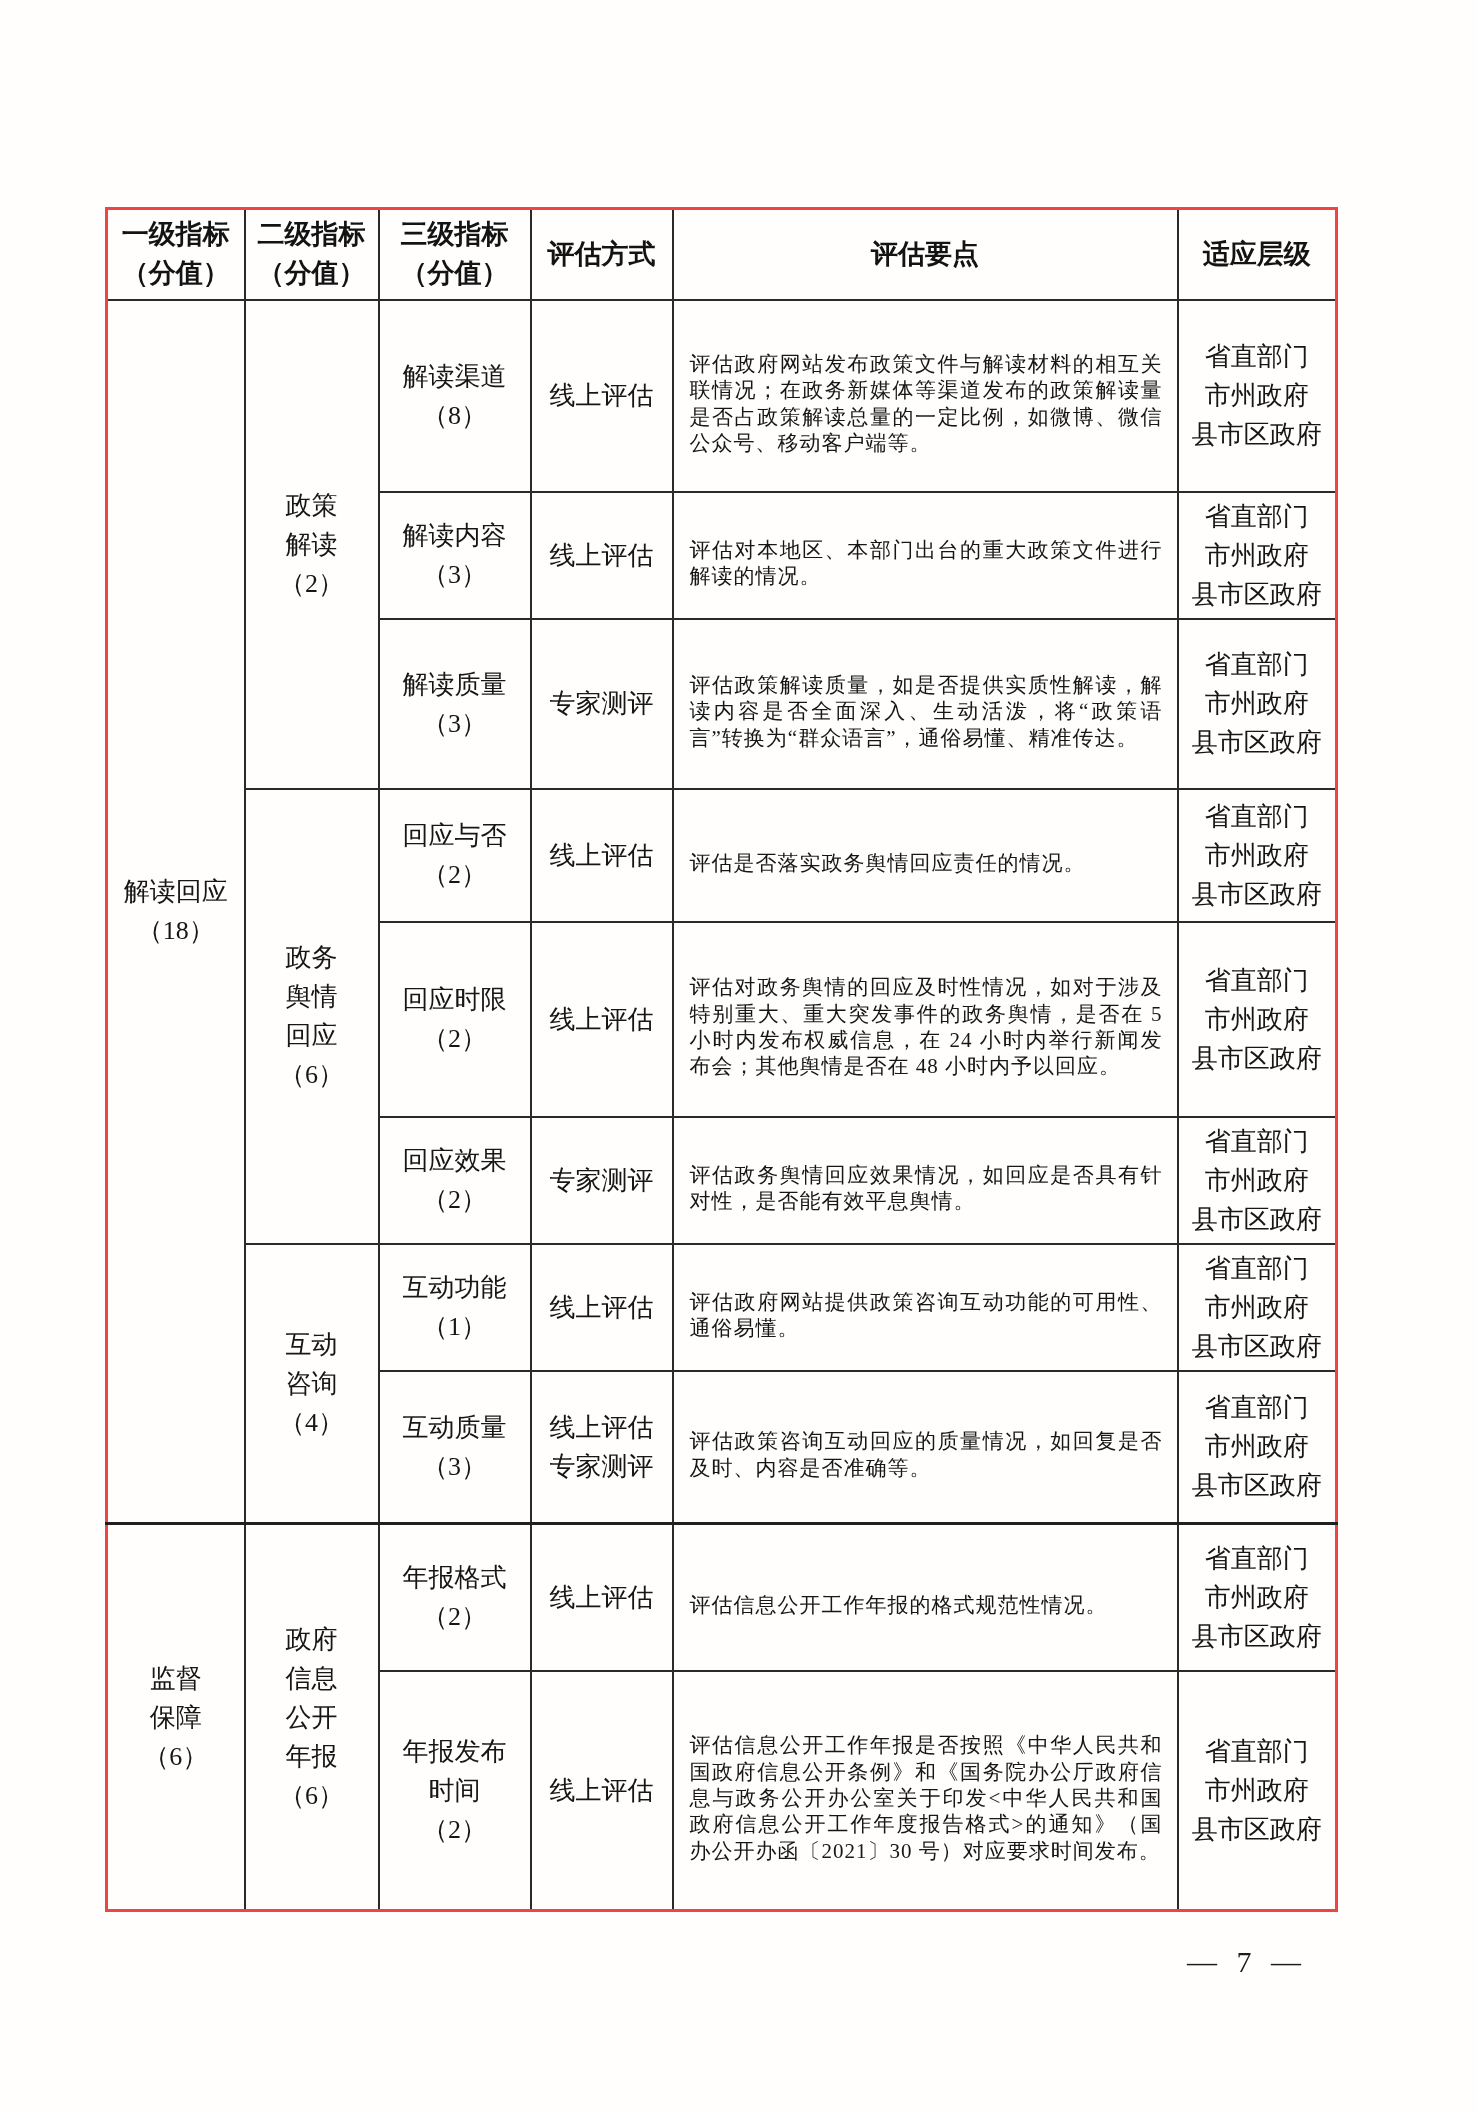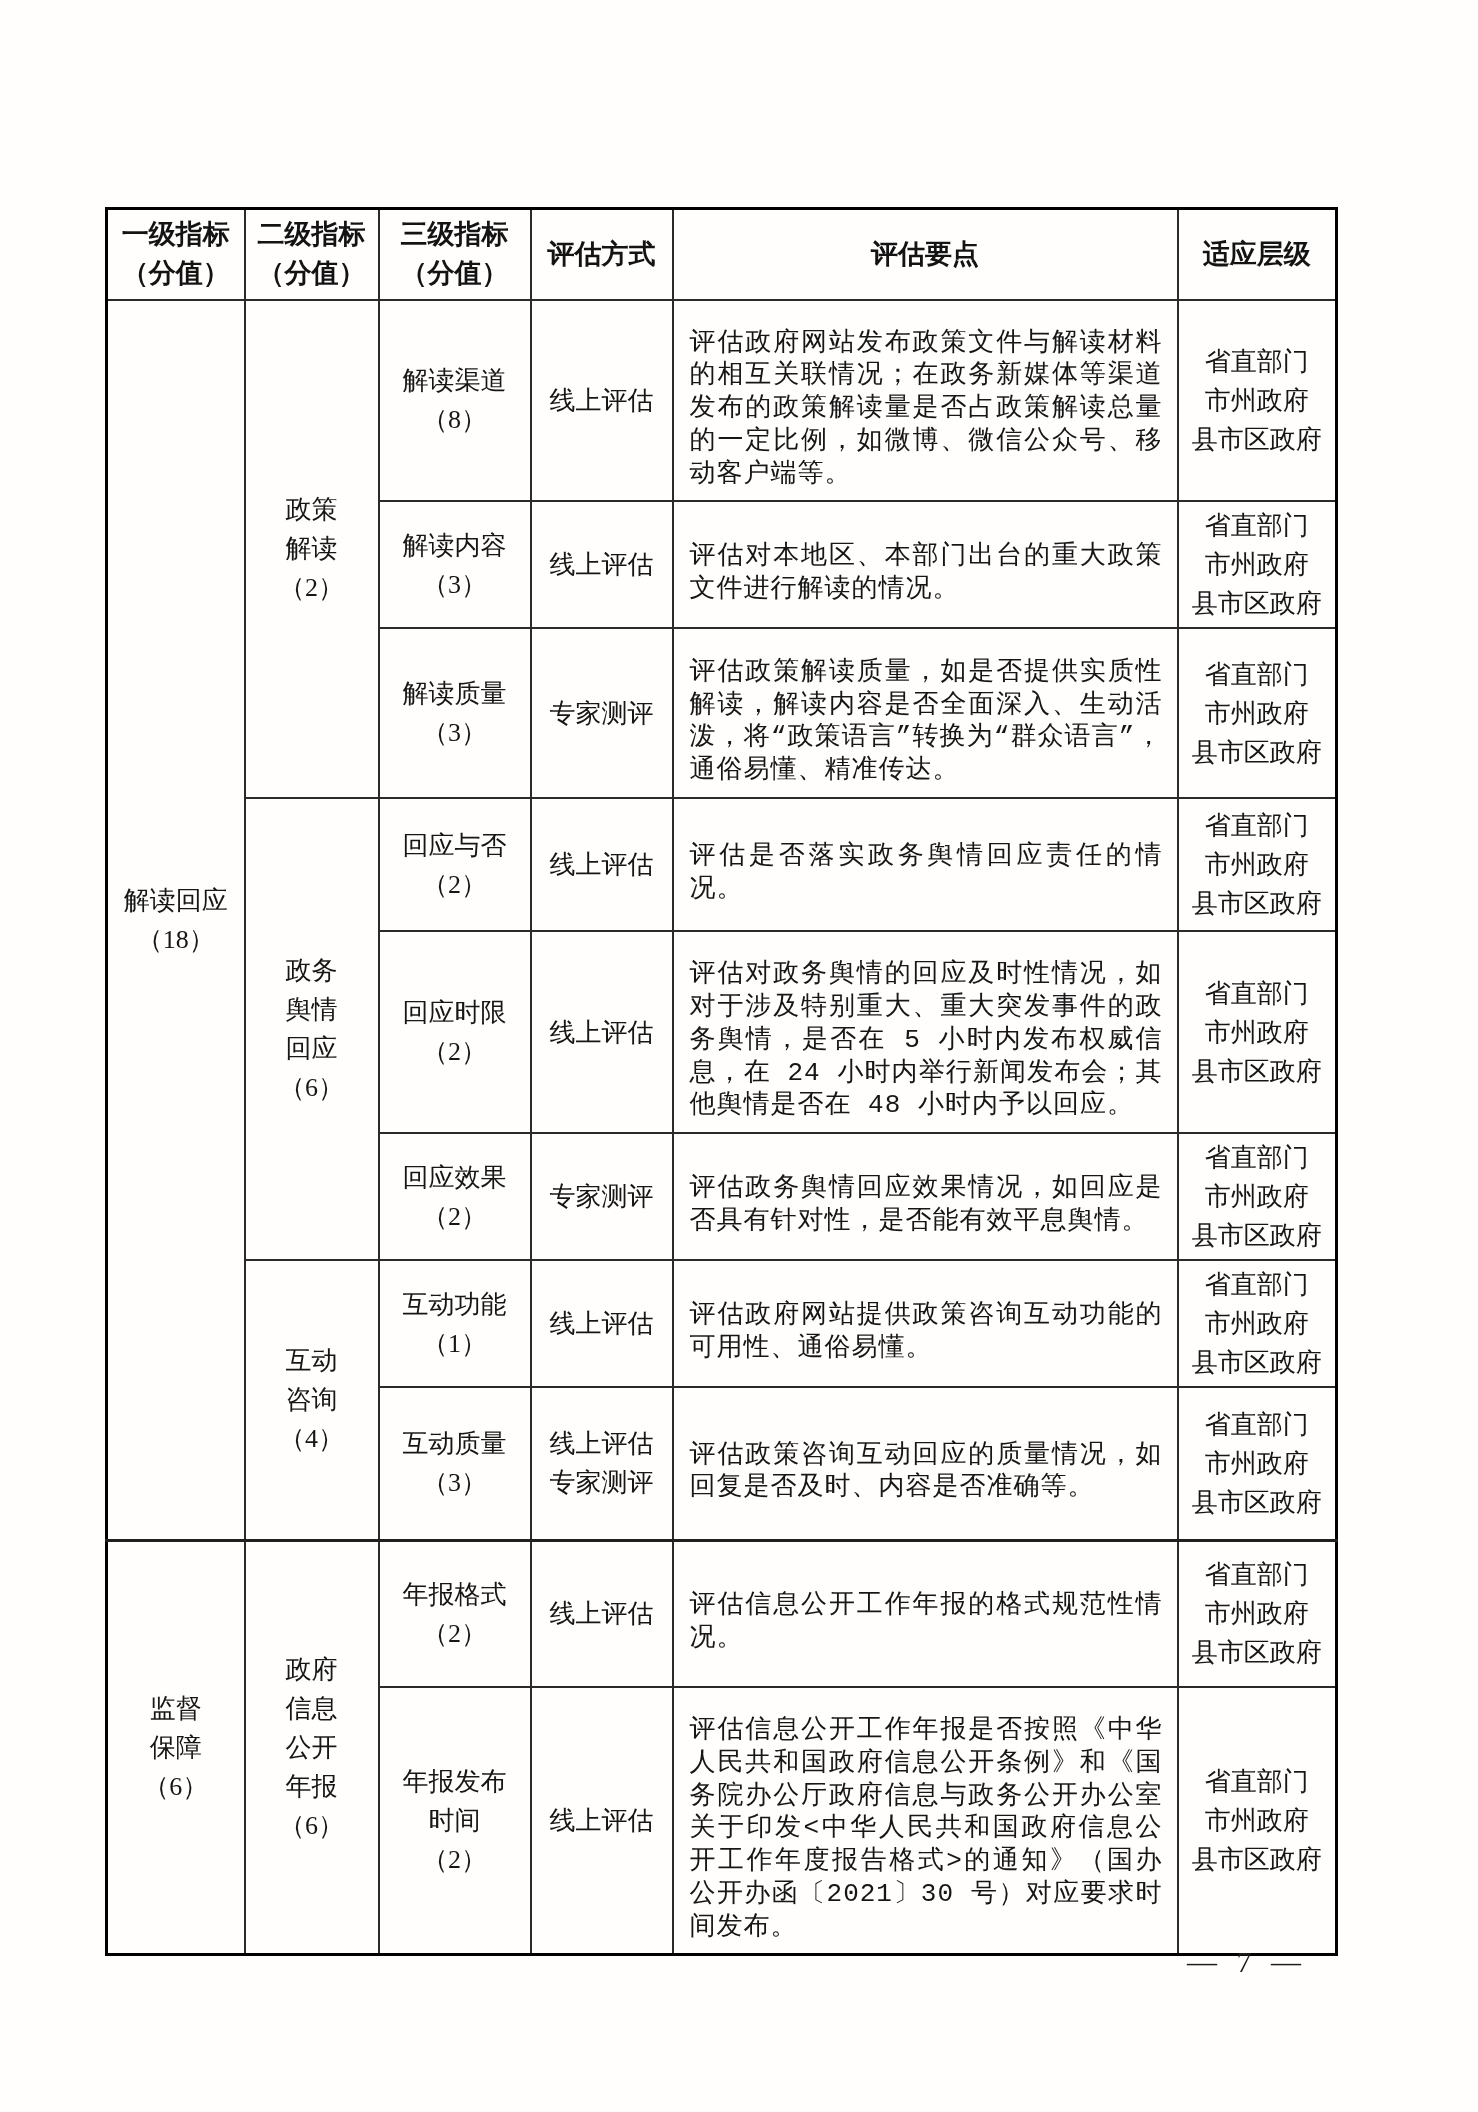--- a/index.html
+++ b/index.html
@@ -16,21 +16,21 @@
     color: #161616;
     font-family: "Liberation Serif", "DejaVu Serif", serif;
   }
   table.eval-table {
     position: absolute;
     left: 105px;
     top: 207px;
     width: 1230px;
     border-collapse: collapse;
     table-layout: fixed;
-    border: 3px solid #000000;
+    border: 3px solid #ef4444;
   }
   .eval-table th, .eval-table td {
     border: 2px solid #2a2a2a;
     vertical-align: middle;
     overflow: hidden;
   }
   .eval-table th {
     font-family: "Liberation Sans", "DejaVu Sans", sans-serif;
     font-weight: 700;
     font-size: 27px;
@@ -40,28 +40,27 @@
     color: #131313;
   }
   td.c-l1, td.c-l2, td.c-l3, td.c-method, td.c-levels {
     font-size: 26px;
     line-height: 1.5;
     text-align: center;
     white-space: pre-line;
     padding: 4px 6px;
   }
   td.c-points {
-    font-size: 26px;
+    font-size: 21px;
     line-height: 1.26;
     letter-spacing: 1px;
     text-align: justify;
     text-justify: inter-character;
     padding: 26px 14px 10px 16px;
     vertical-align: middle;
-    font-family: Liberation Mono, monospace;
   }
   tr.section-start td {
     border-top: 3px solid #202020;
   }
   .page-number {
     position: absolute;
     top: 1945px;
     right: 171px;
     font-size: 30px;
     letter-spacing: 6px;

